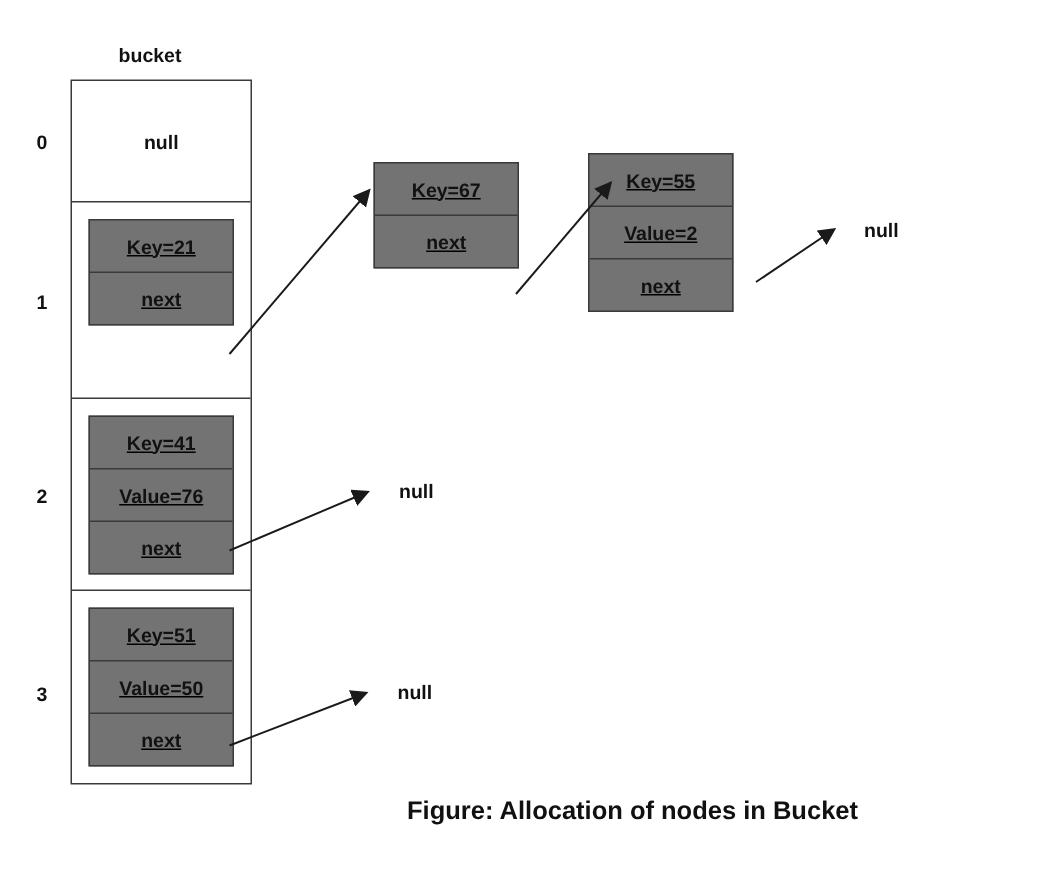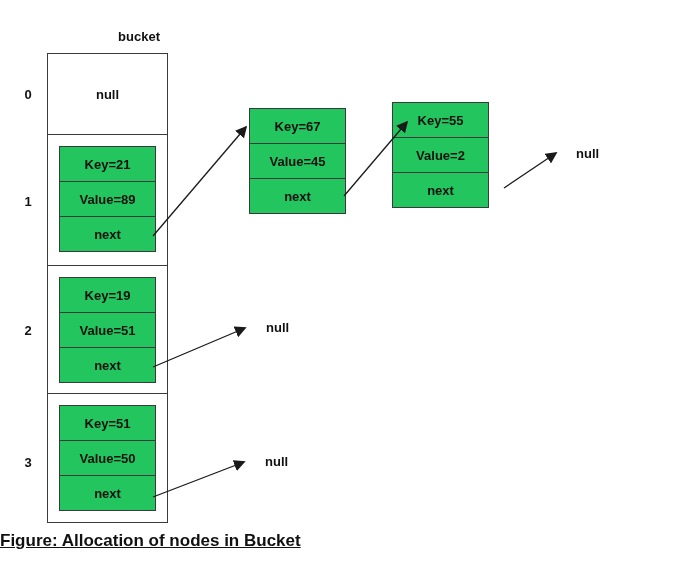--- a/index.html
+++ b/index.html
@@ -11,21 +11,21 @@
     position: relative;
     width: 696px;
     height: 585px;
     background: #ffffff;
     overflow: hidden;
   }
   .bucket-title {
     position: absolute;
     left: 40px; top: 29px;
     width: 120px;
-    text-align: right;
+    text-align: center;
     font-size: 13px;
     font-weight: bold;
     color: #111;
   }
   .bucket-array {
     position: absolute;
     left: 47px; top: 53px;
     width: 121px; height: 470px;
     border: 1.5px solid #3a3a3a;
     box-sizing: border-box;
@@ -57,22 +57,23 @@
     color: #111;
   }
   .idx0 { top: 87px; }
   .idx1 { top: 194px; }
   .idx2 { top: 323px; }
   .idx3 { top: 455px; }
   .node {
     position: absolute;
     width: 95px;
     border: 1.4px solid #3a3a3a;
-    background: #22c55e;
+    background: #737373;
     box-sizing: content-box;
+    text-decoration: underline;
   }
   .node .row {
     height: 34px;
     display: flex;
     align-items: center;
     justify-content: center;
     font-size: 13px;
     font-weight: bold;
     color: #111;
     border-bottom: 1.4px solid #3a3a3a;
@@ -92,25 +93,24 @@
   .null-bucket3 { left: 265px; top: 454px; }
   .arrows {
     position: absolute;
     left: 0; top: 0;
     pointer-events: none;
   }
   .caption {
     position: absolute;
     left: 0; top: 531px;
     width: 572px;
-    text-align: left;
+    text-align: right;
     font-size: 17px;
     font-weight: bold;
     color: #111;
-    text-decoration: underline;
   }
 </style>
 </head>
 <body>
 
 <div class="canvas">
 
   <div class="bucket-title">bucket</div>
 
   <div class="index-label idx0">0</div>
@@ -120,46 +120,44 @@
 
   <div class="bucket-array">
 
     <div class="bucket-cell c0">
       <span class="null-in-cell">null</span>
     </div>
 
     <div class="bucket-cell c1">
       <div class="node in-cell">
         <div class="row">Key=21</div>
-        <div class="row">Value=89</div>
         <div class="row">next</div>
       </div>
     </div>
 
     <div class="bucket-cell c2">
       <div class="node in-cell">
-        <div class="row">Key=19</div>
-        <div class="row">Value=51</div>
+        <div class="row">Key=41</div>
+        <div class="row">Value=76</div>
         <div class="row">next</div>
       </div>
     </div>
 
     <div class="bucket-cell c3">
       <div class="node in-cell">
         <div class="row">Key=51</div>
         <div class="row">Value=50</div>
         <div class="row">next</div>
       </div>
     </div>
 
   </div>
 
   <div class="node chain-a">
     <div class="row">Key=67</div>
-    <div class="row">Value=45</div>
     <div class="row">next</div>
   </div>
 
   <div class="node chain-b">
     <div class="row">Key=55</div>
     <div class="row">Value=2</div>
     <div class="row">next</div>
   </div>
 
   <div class="null-label null-chain-end">null</div>

